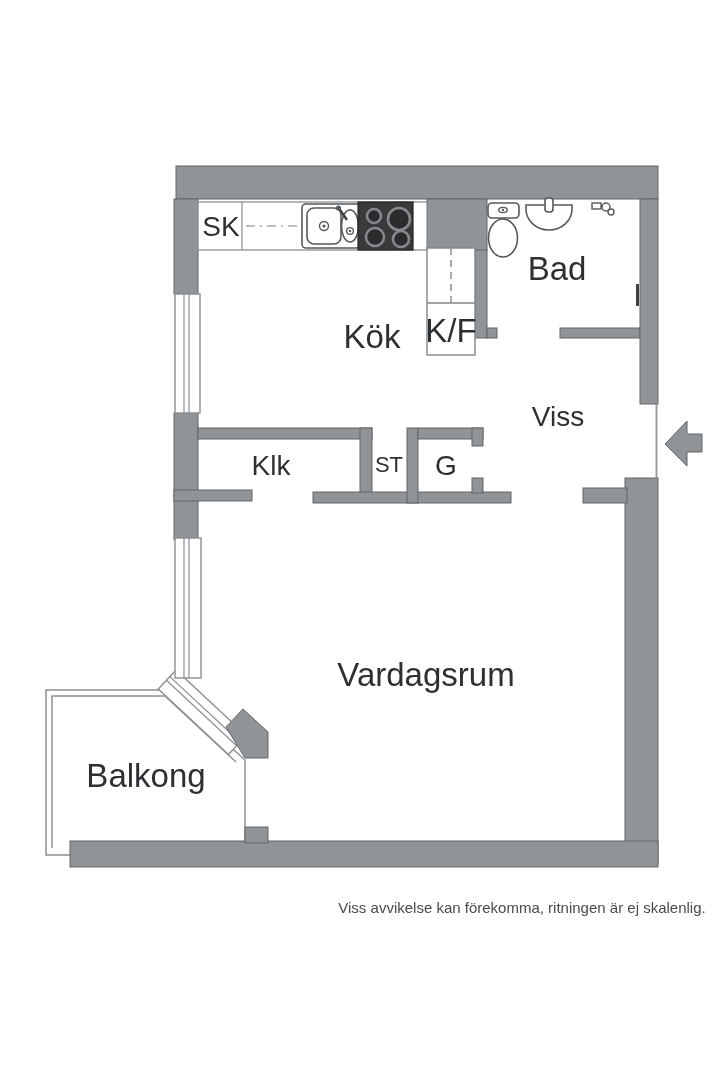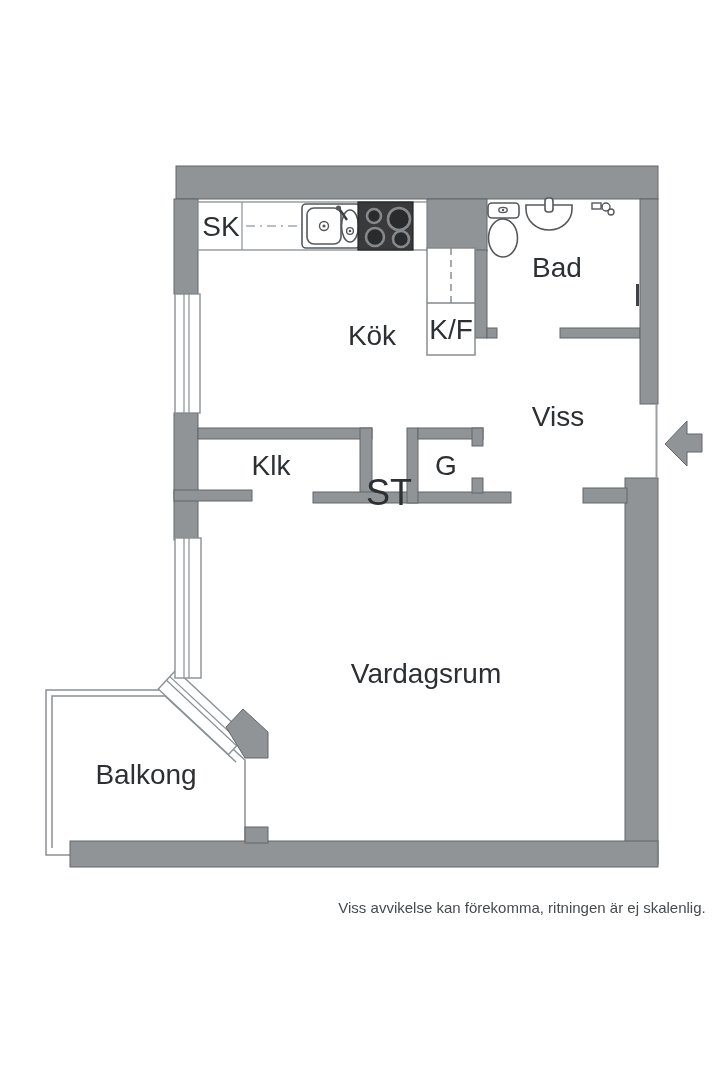--- a/index.html
+++ b/index.html
@@ -14,21 +14,21 @@
   .ctr{fill:#ffffff;stroke:var(--window,#8b9094);stroke-width:1.3;}
   .fx{fill:#ffffff;stroke:var(--fixture,#55595c);stroke-width:1.6;}
   .fxline{fill:none;stroke:var(--fixture,#55595c);stroke-width:1.4;}
   .fxdot{fill:var(--fixture,#55595c);stroke:none;}
   .kf{fill:#ffffff;stroke:#82878b;stroke-width:1.4;}
   .kfline{fill:none;stroke:#82878b;stroke-width:1.4;}
   .burner{fill:#2a2b2d;stroke:#86898c;stroke-width:2.6;}
   .stovebox{fill:var(--stove,#3a3a3c);stroke:#212325;stroke-width:1.2;}
   .dashline{fill:none;stroke:#7b7f82;stroke-width:1.2;stroke-dasharray:9 5 2 5;}
   .label{position:absolute;transform:translate(-50%,-50%);color:var(--text,#2d3033);
-         font-size:28px;line-height:1;white-space:nowrap;}
+         font-size:33px;line-height:1;white-space:nowrap;}
   .disclaimer{position:absolute;transform:translate(-50%,-50%);color:var(--disclaimerText,#474b4e);
          font-size:15px;white-space:nowrap;}
 </style>
 </head>
 <body>
 
 <div class="canvas">
 
   <svg class="plan-svg" width="720" height="1080" viewBox="0 0 720 1080">
 
@@ -131,20 +131,20 @@
       <line class="fxline" x1="601" y1="206" x2="603" y2="206"></line>
     </g>
   </svg>
 
   <div class="label" style="left:221px;top:227px;font-size:28px;">SK</div>
   <div class="label" style="left:331px;top:336px;margin-left:41px;">Kök</div>
   <div class="label" style="left:557px;top:268px;">Bad</div>
   <div class="label" style="left:451px;top:330px;">K/F</div>
   <div class="label" style="left:558px;top:417px;font-size:28px;">Viss</div>
   <div class="label" style="left:271px;top:466px;font-size:28px;">Klk</div>
-  <div class="label" style="left:389px;top:465px;font-size:36px;margin-top:28px;">ST</div>
+  <div class="label" style="left:389px;top:465px;font-size:22px;">ST</div>
   <div class="label" style="left:446px;top:466px;font-size:28px;">G</div>
   <div class="label" style="left:426px;top:674px;">Vardagsrum</div>
   <div class="label" style="left:146px;top:775px;">Balkong</div>
 
   <div class="disclaimer" style="left:482px;top:907px;margin-left:40px;">Viss avvikelse kan förekomma, ritningen är ej skalenlig.</div>
 
 </div>
 
 </body></html>

